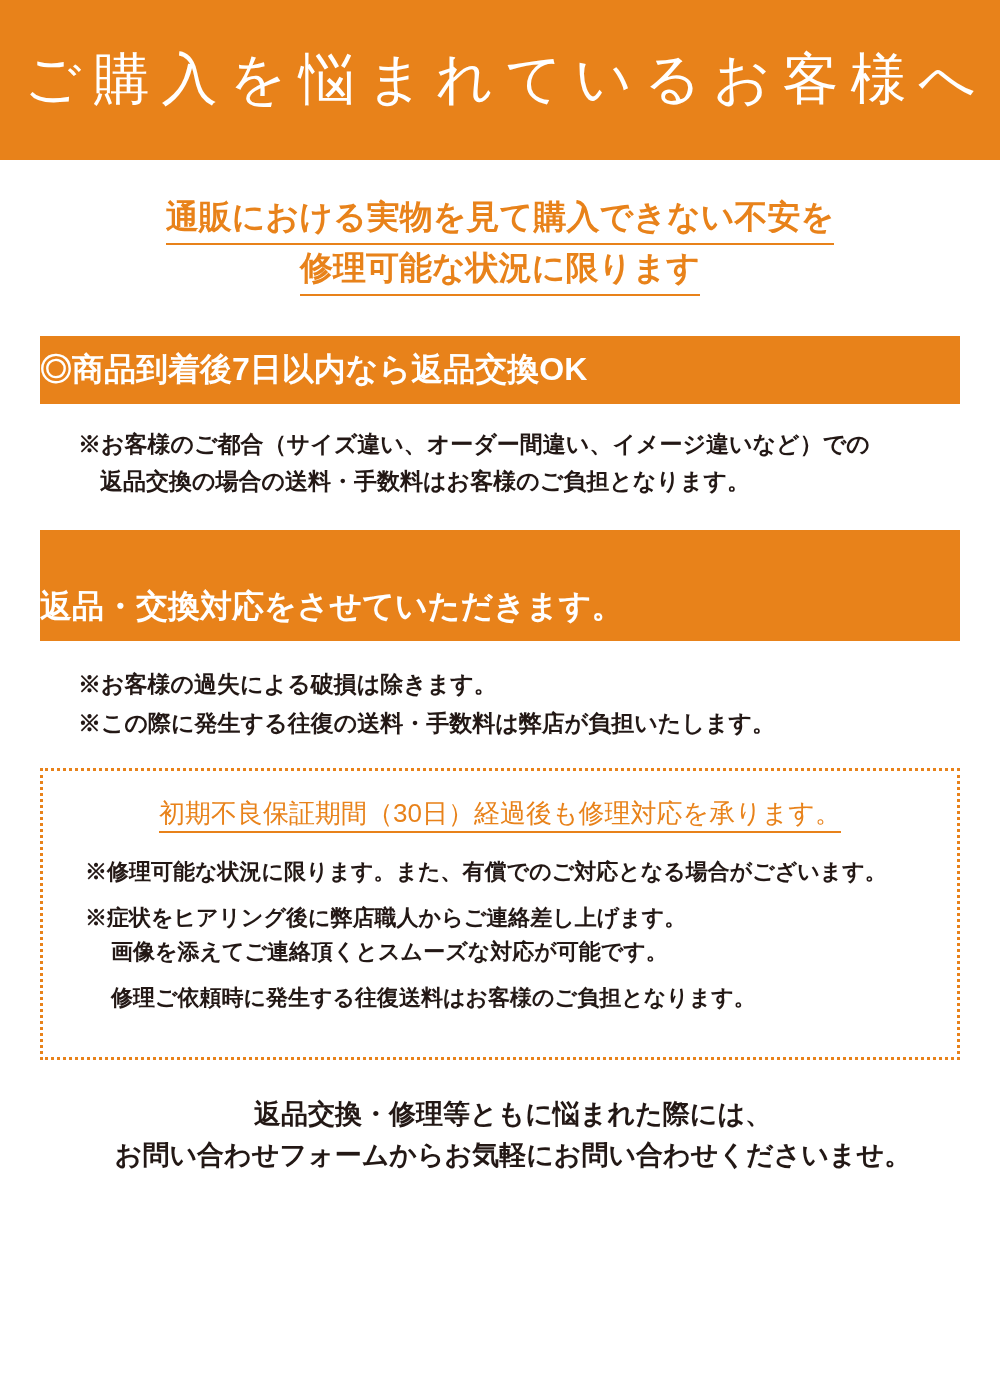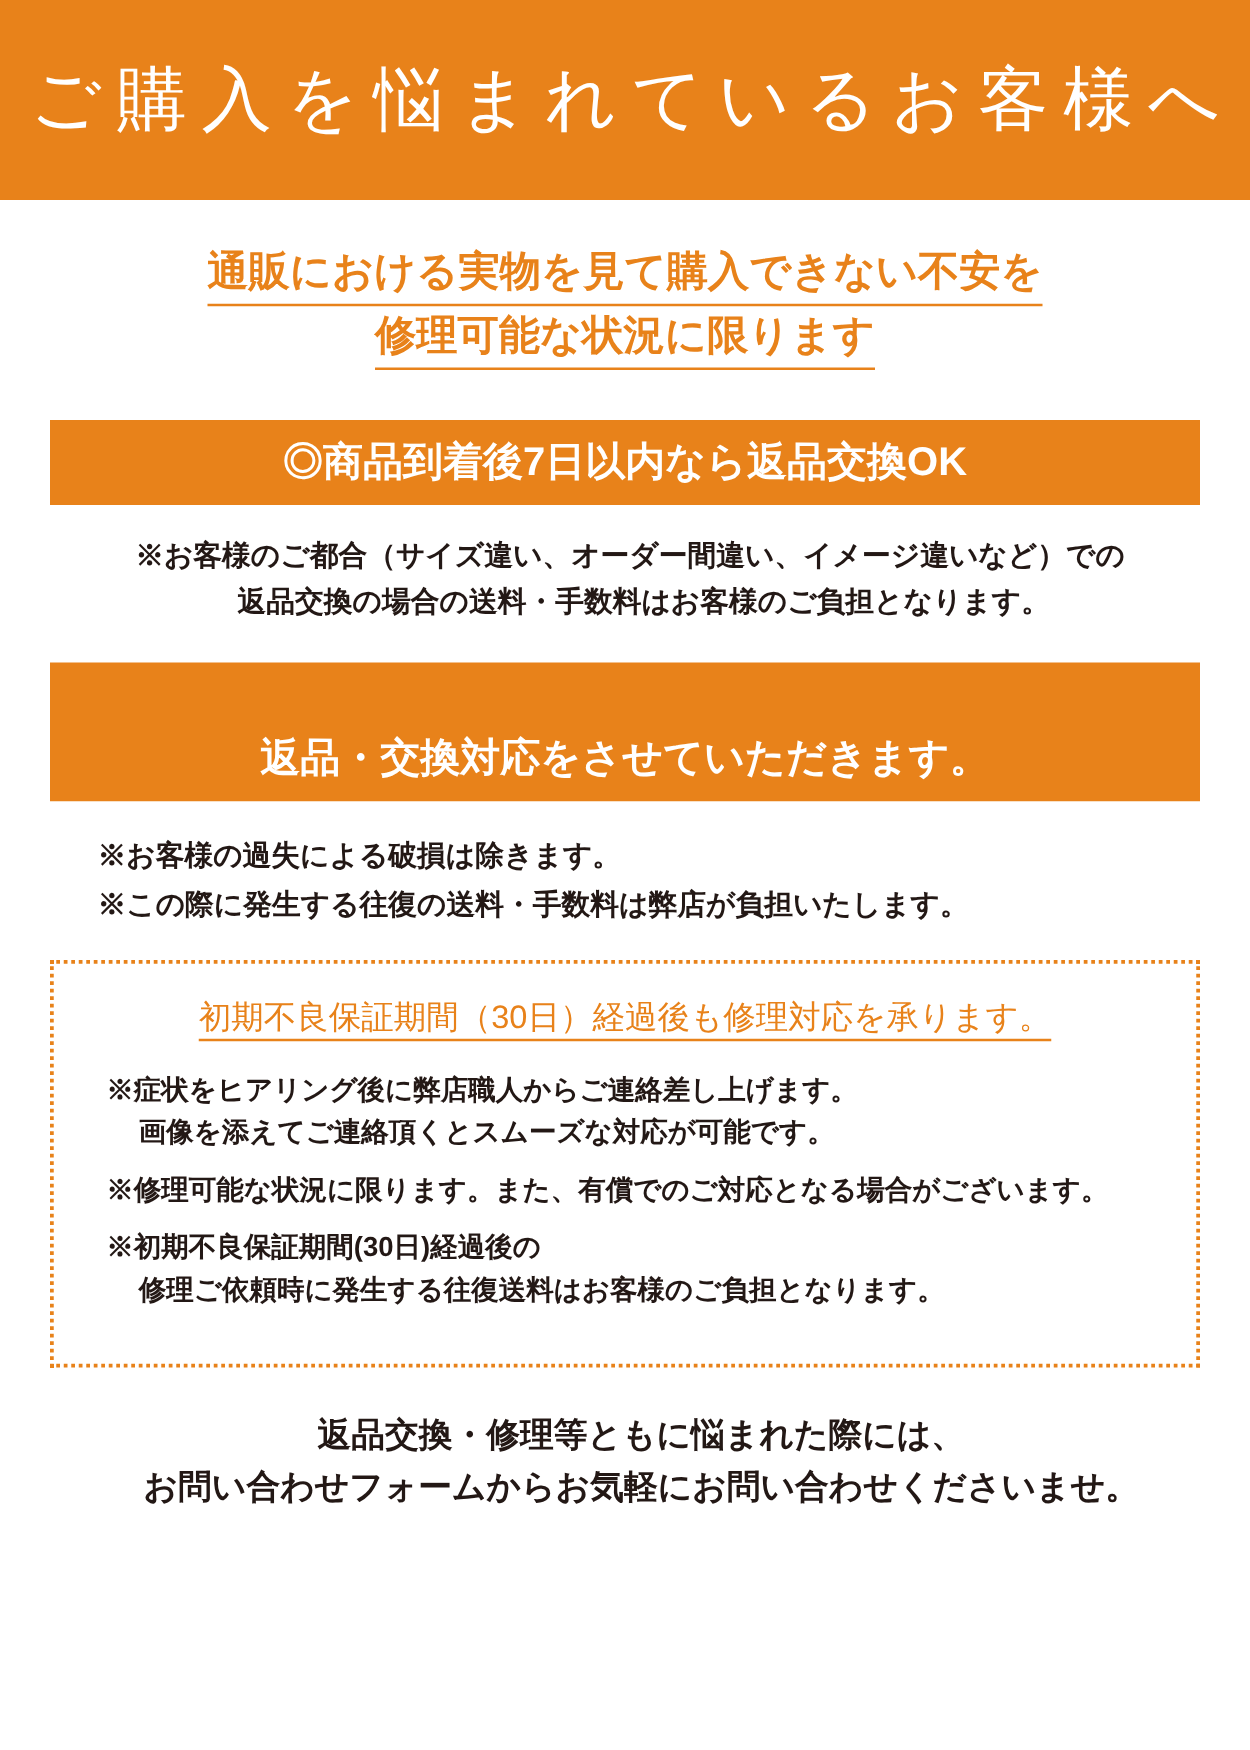--- a/index.html
+++ b/index.html
@@ -53,21 +53,20 @@
     border-bottom: 2px solid #E8821A;
     padding-bottom: 2px;
     display: inline-block;
   }
 
   
   .bar {
     background: #E8821A;
     color: #ffffff;
     font-weight: bold;
-    text-align: center;
     line-height: 1.32;
   }
   .bar-1 {
     margin: 40px 40px 0 40px;
     padding: 12px 0 14px 0;
     font-size: 32px;
   }
   .bar-2 {
     margin: 30px 40px 0 40px;
     padding: 12px 0 14px 0;
@@ -75,21 +74,20 @@
   }
 
   
   .notes {
     margin: 22px 0 0 0;
     padding: 0 70px 0 78px;
     font-size: 23px;
     line-height: 1.62;
     font-weight: bold;
     color: #231815;
-    text-align: center;
   }
   .notes .indent {
     display: block;
     padding-left: 22px;
     font-family: Liberation Serif, serif;
   }
   .notes-2 {
     margin: 24px 0 0 0;
     padding: 0 70px 0 78px;
     font-size: 23px;
@@ -176,27 +174,26 @@
   <div class="notes-2">
     <span>※お客様の過失による破損は除きます。</span><br>
     <span>※この際に発生する往復の送料・手数料は弊店が負担いたします。</span>
   </div>
 
   <div class="dotted-box">
     <div class="dotted-title-wrap">
       <span class="dotted-title">初期不良保証期間（30日）経過後も修理対応を承ります。</span>
     </div>
     <div class="dotted-list">
+      <div class="row">※修理可能な状況に限ります。また、有償でのご対応となる場合がございます。</div>
       <div class="row">
         <span>※症状をヒアリング後に弊店職人からご連絡差し上げます。</span>
         <span class="sub">画像を添えてご連絡頂くとスムーズな対応が可能です。</span>
       </div>
-      <div class="row">※修理可能な状況に限ります。また、有償でのご対応となる場合がございます。</div>
       <div class="row">
-        <span>※初期不良保証期間(30日)経過後の</span>
         <span class="sub">修理ご依頼時に発生する往復送料はお客様のご負担となります。</span>
       </div>
     </div>
   </div>
 
   <div class="footer">
     <span>返品交換・修理等ともに悩まれた際には、</span><br>
     <span>お問い合わせフォームからお気軽にお問い合わせくださいませ。</span>
   </div>
 

